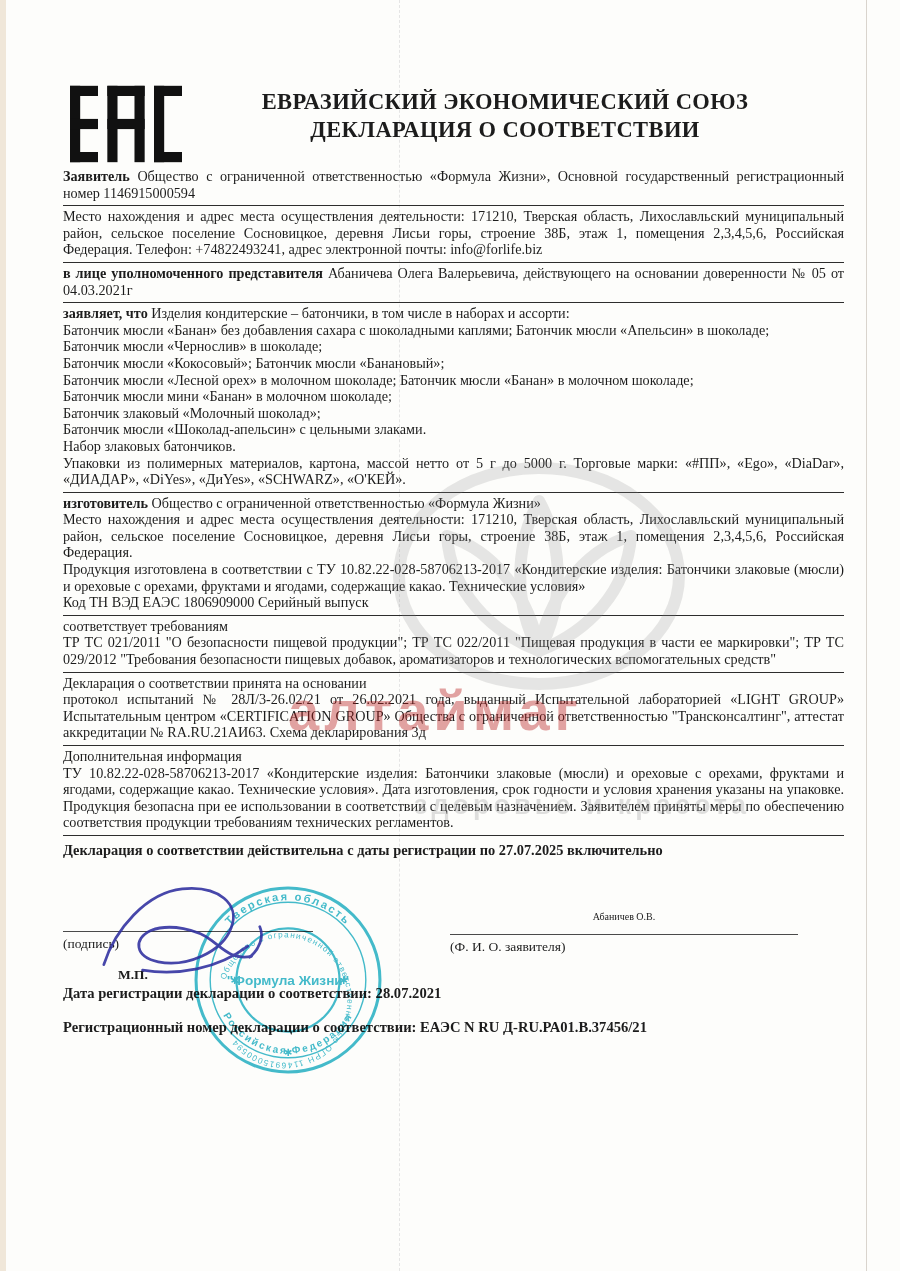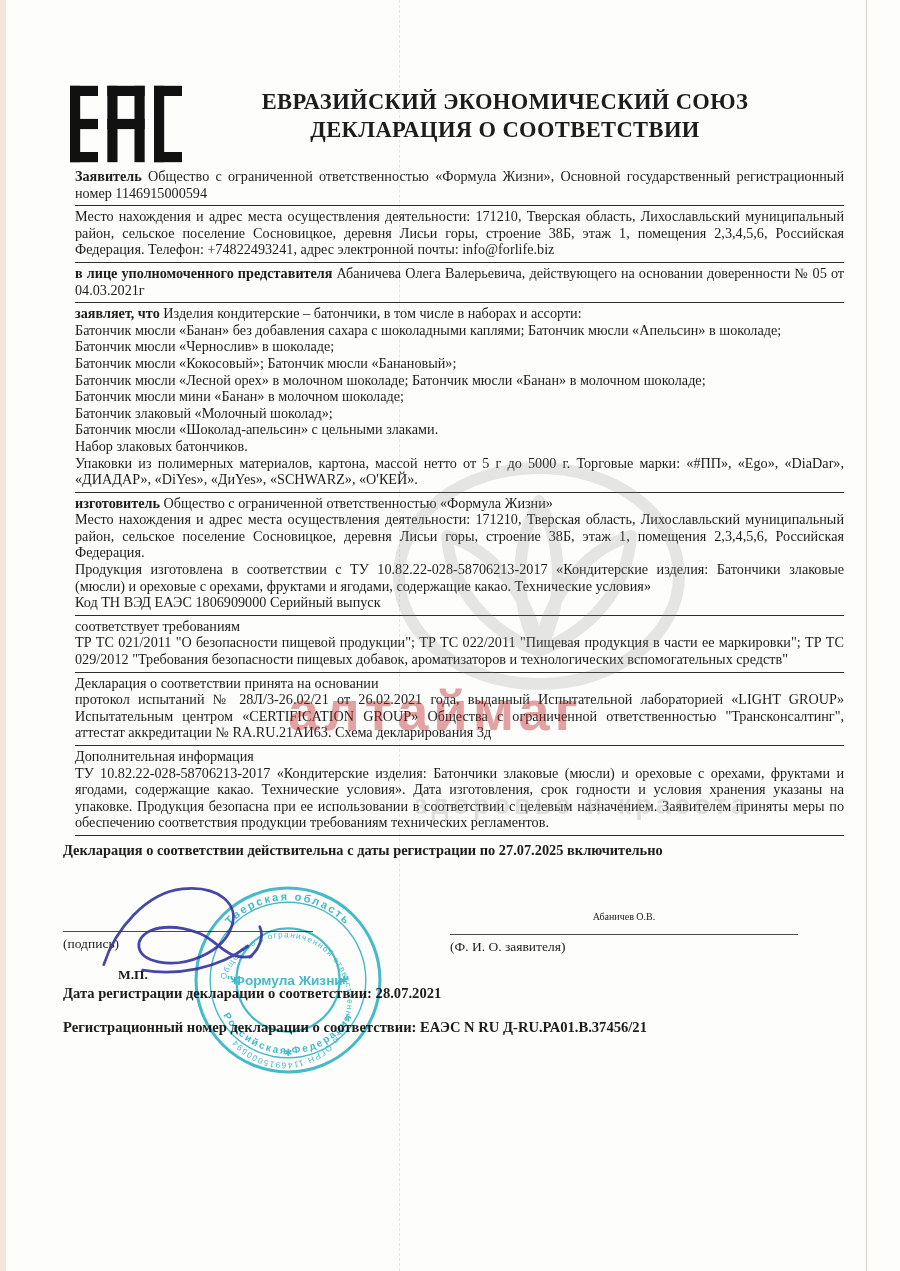--- a/index.html
+++ b/index.html
@@ -15,21 +15,21 @@
 
   
   .eac { position:absolute; left:70px; top:80px; width:112px; height:88px; z-index:2; }
 
   
   .title { position:absolute; left:195px; top:88px; width:620px; text-align:center;
            font-weight:bold; font-size:22.5px; line-height:28px; letter-spacing:.4px; z-index:2; }
 
   
   .content { position:absolute; left:63px; top:166px; width:781px; z-index:2; }
-  .section { padding:2px 0 4px 0; border-bottom:1.8px solid #2d2d2d;margin-left:12px; }
+  .section { padding:2px 0 4px 0; border-bottom:1.8px solid #2d2d2d; }
   .section:last-child { border-bottom:none; }
   p { margin:0; font-size:14.2px; line-height:16.6px; text-align:justify; }
   p.line { text-align:left; }
   .lead { font-weight:bold; }
   .hd { font-weight:normal; text-align:left; }
   .validity { font-weight:bold; font-size:14.4px; padding-top:6px; text-align:left; }
 
   
   .sig-svg   { position:absolute; left:86px;  top:876px;  width:235px; height:120px; z-index:6; }
   .stamp-svg { position:absolute; left:192px; top:884px;  width:192px; height:192px; z-index:5; mix-blend-mode:multiply; opacity:.88; }

